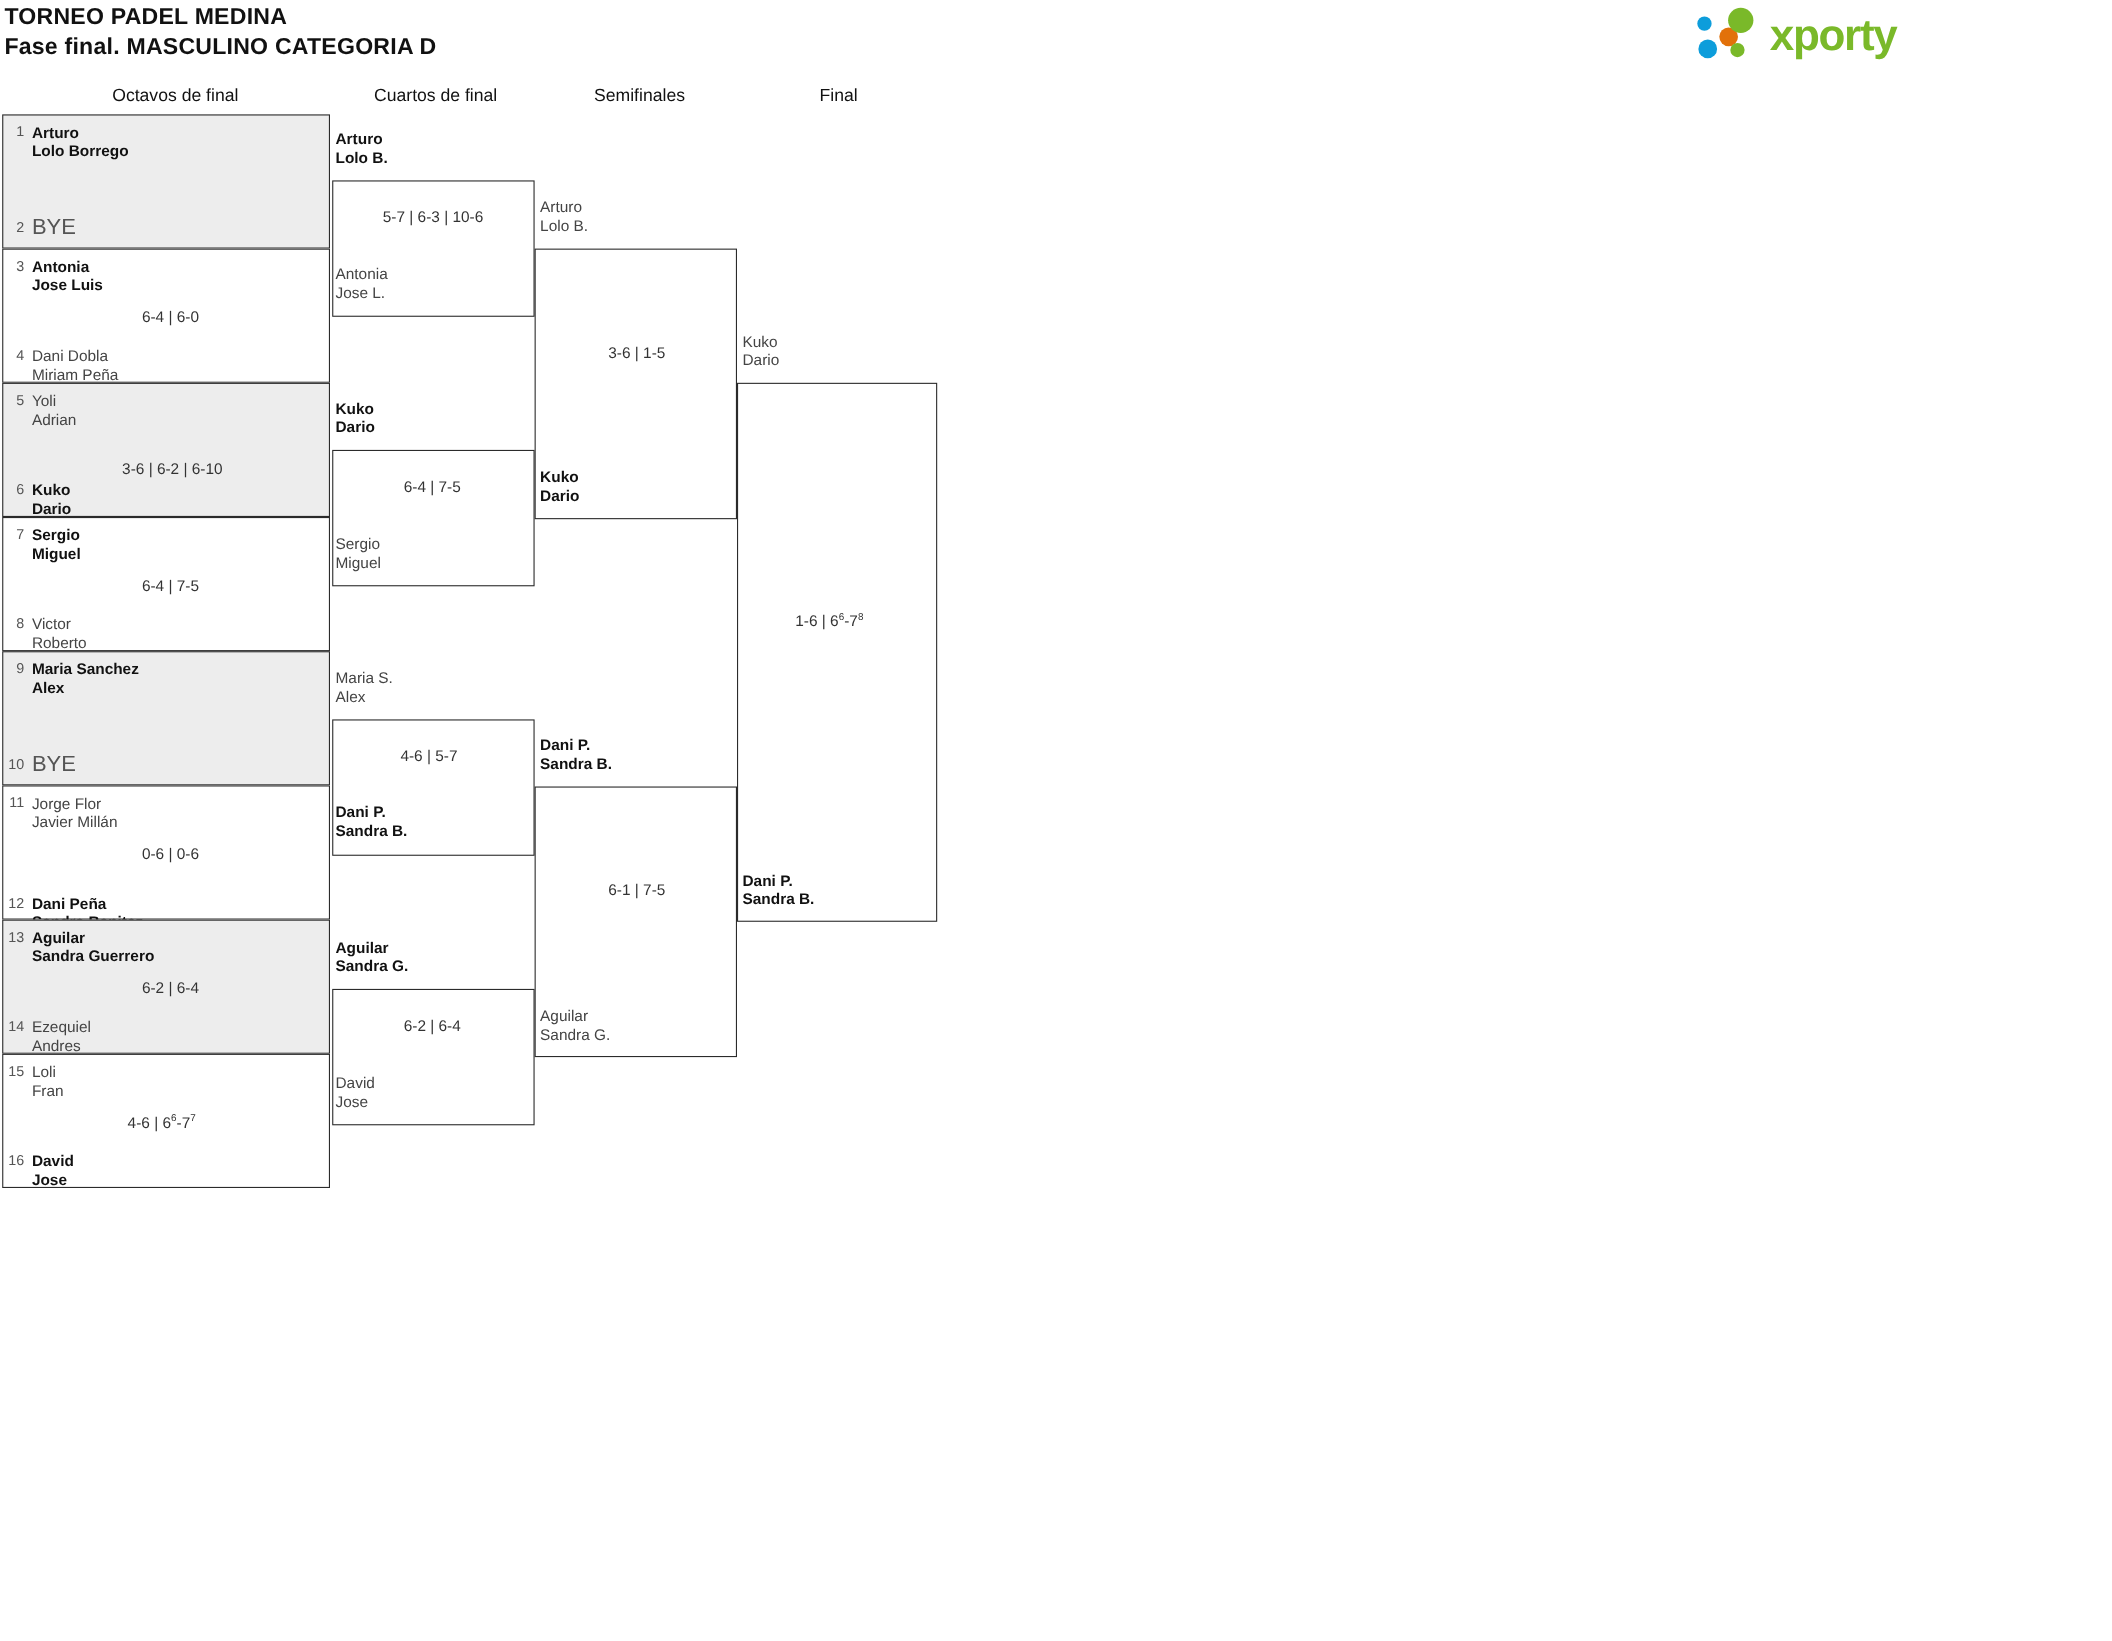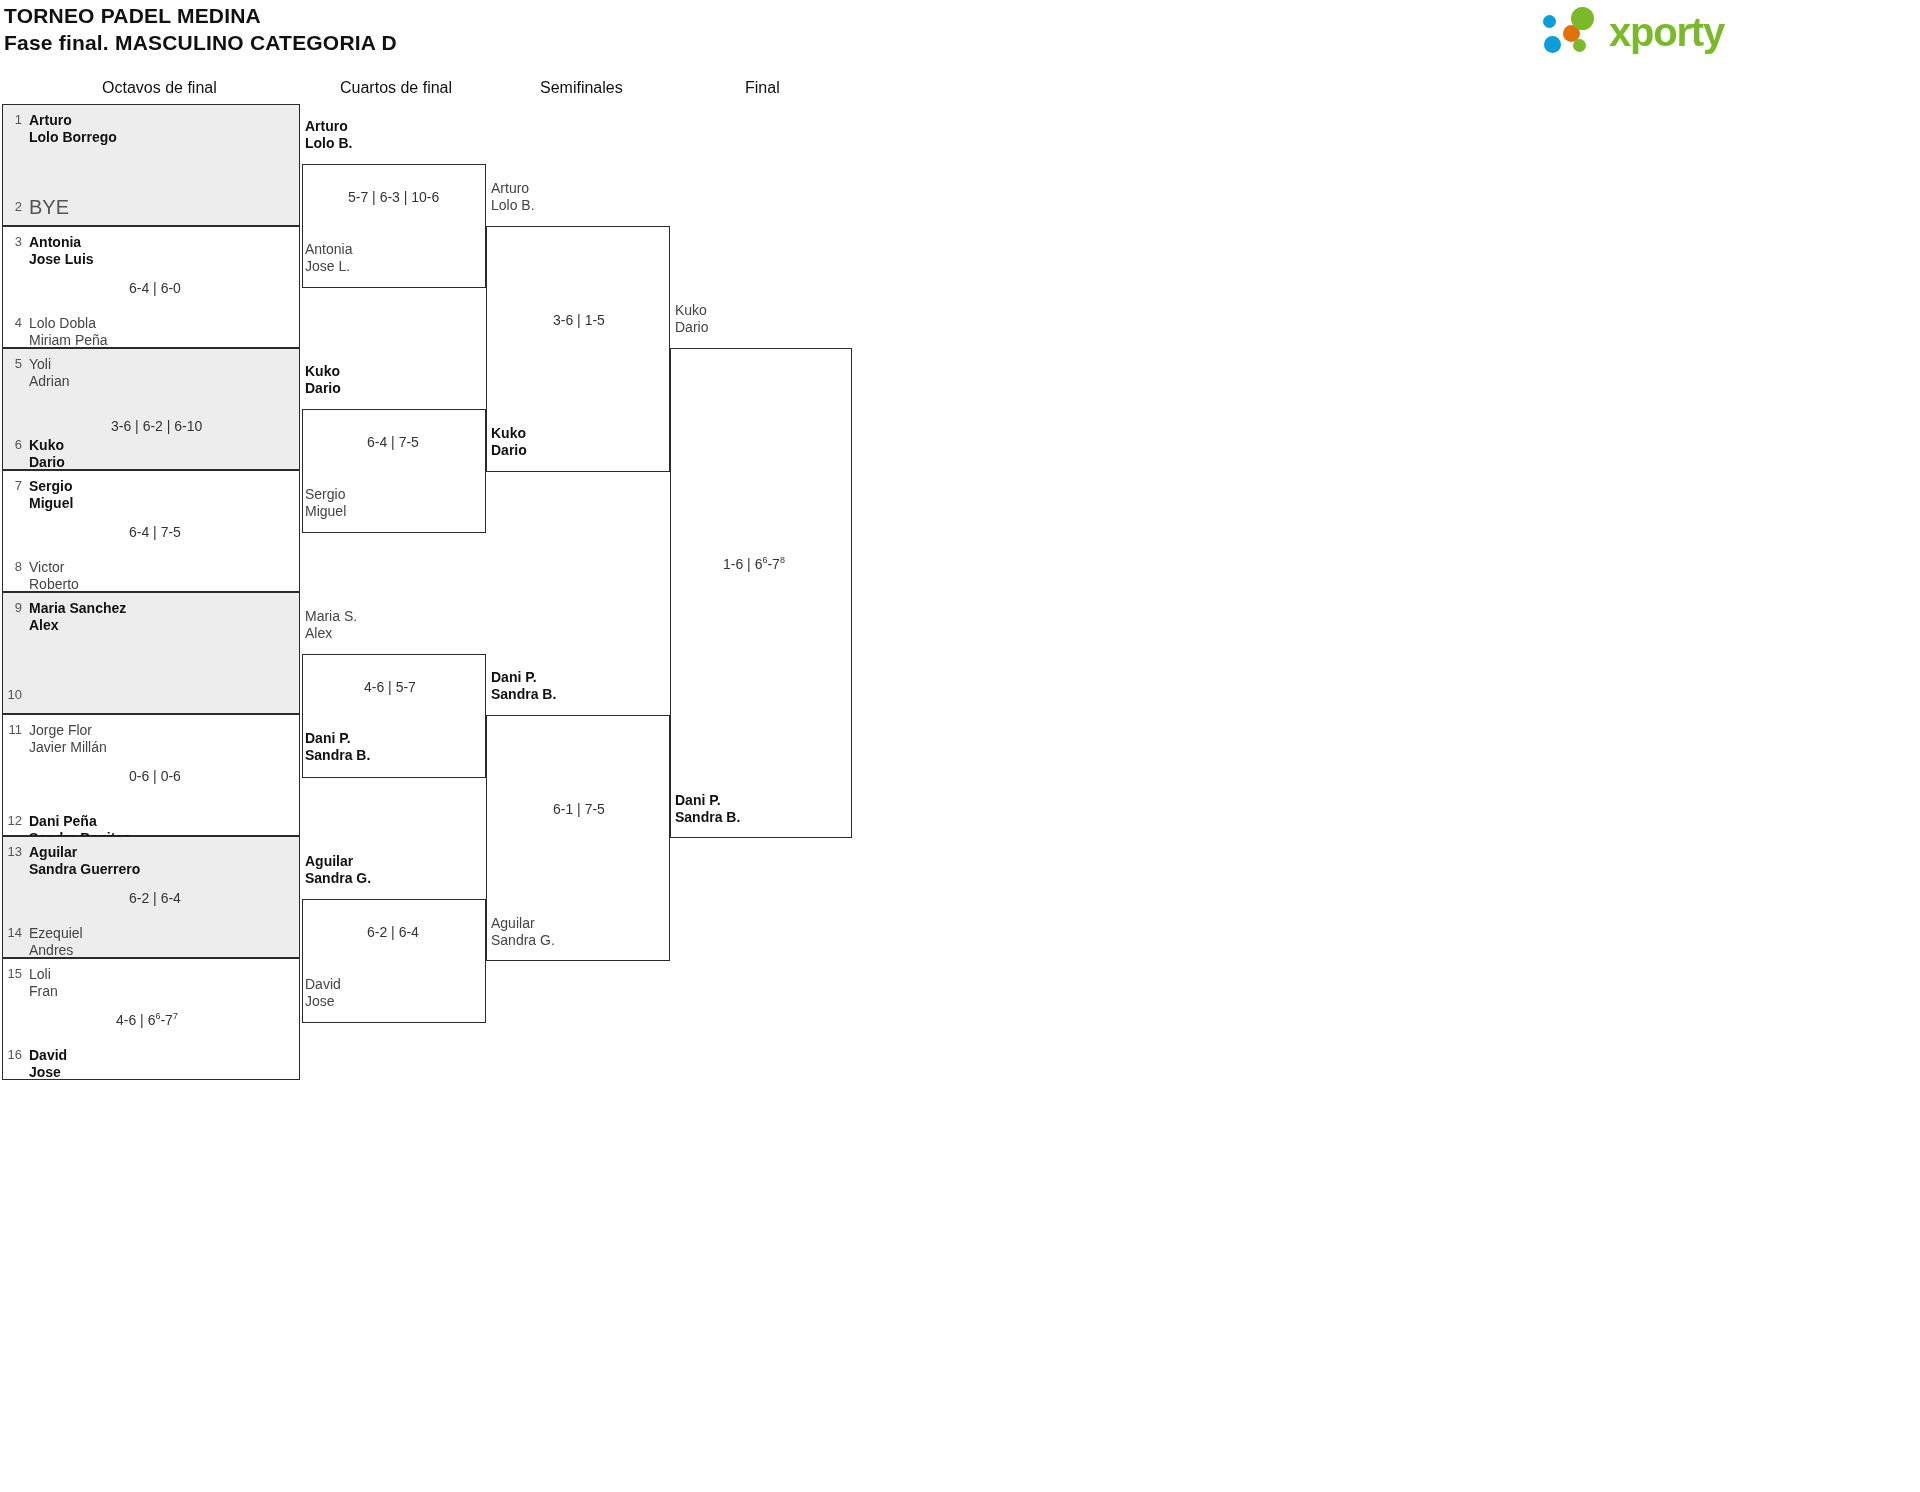--- a/index.html
+++ b/index.html
@@ -93,21 +93,21 @@
     <div class="seedrow" style="top:7px;">
       <span class="seed-no">3</span>
       <span class="player win">
         <span>Antonia</span><br><span>Jose Luis</span>
       </span>
     </div>
     <div class="score" style="left:126px;top:53px;">6-4 | 6-0</div>
     <div class="seedrow" style="top:88px;">
       <span class="seed-no">4</span>
       <span class="player">
-        <span>Lolo Dobla</span><br><span>Miriam Peña</span>
+        <span>Dani Dobla</span><br><span>Miriam Peña</span>
       </span>
     </div>
   </div>
 
   <div class="r1-box shade" style="top:348px;height:122px;">
     <div class="seedrow" style="top:7px;">
       <span class="seed-no">5</span>
       <span class="player">
         <span>Yoli</span><br><span>Adrian</span>
       </span>
@@ -137,21 +137,21 @@
     </div>
   </div>
 
   <div class="r1-box shade" style="top:592px;height:122px;">
     <div class="seedrow" style="top:7px;">
       <span class="seed-no">9</span>
       <span class="player win">
         <span>Maria Sanchez</span><br><span>Alex</span>
       </span>
     </div>
-    <div class="seedrow" style="top:94px;flex-direction:column;">
+    <div class="seedrow" style="top:94px;">
       <span class="seed-no">10</span>
       <span class="bye">BYE</span>
     </div>
   </div>
 
   <div class="r1-box plain" style="top:714px;height:122px;">
     <div class="seedrow" style="top:7px;">
       <span class="seed-no">11</span>
       <span class="player">
         <span>Jorge Flor</span><br><span>Javier Millán</span>

